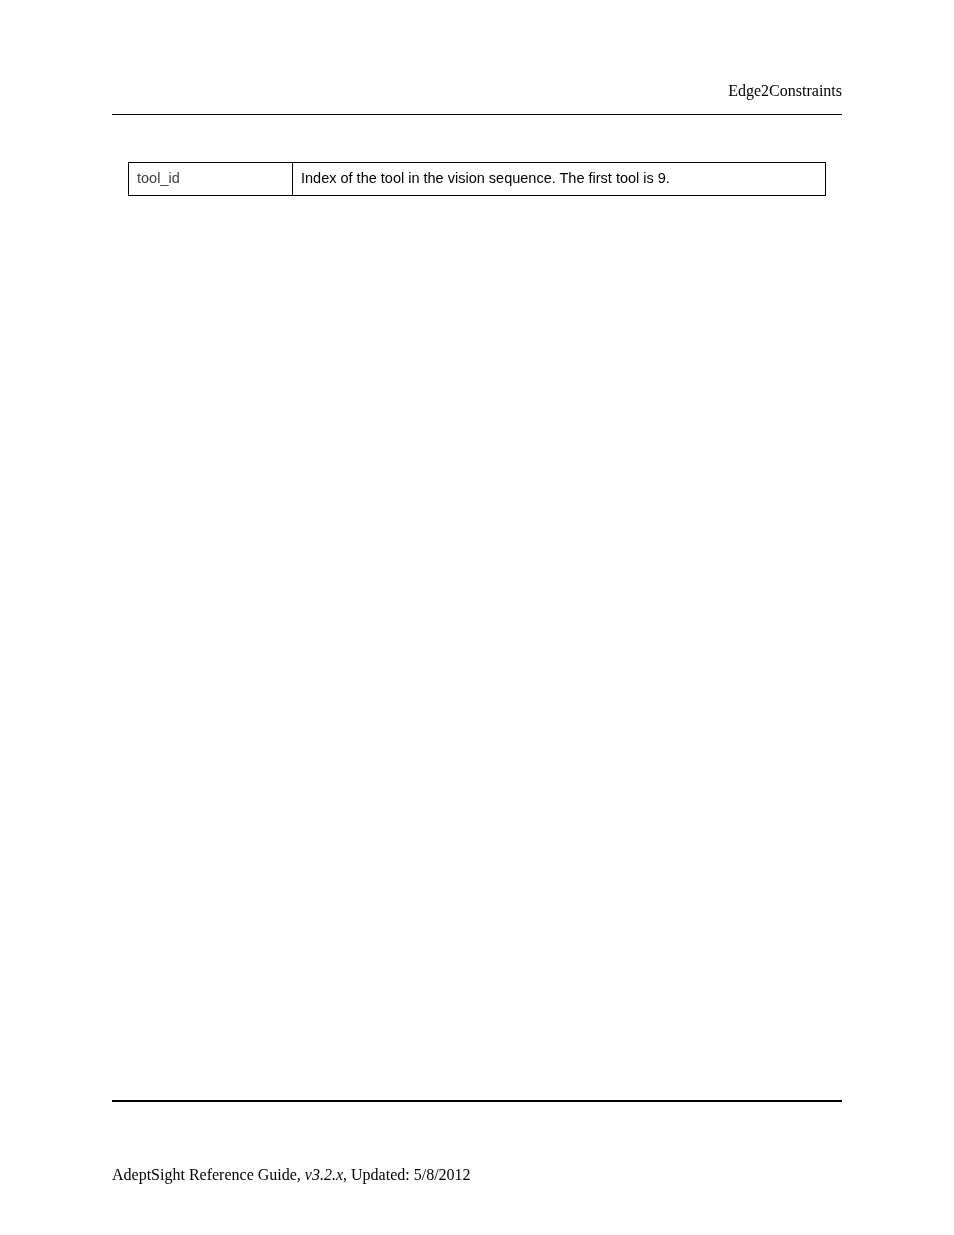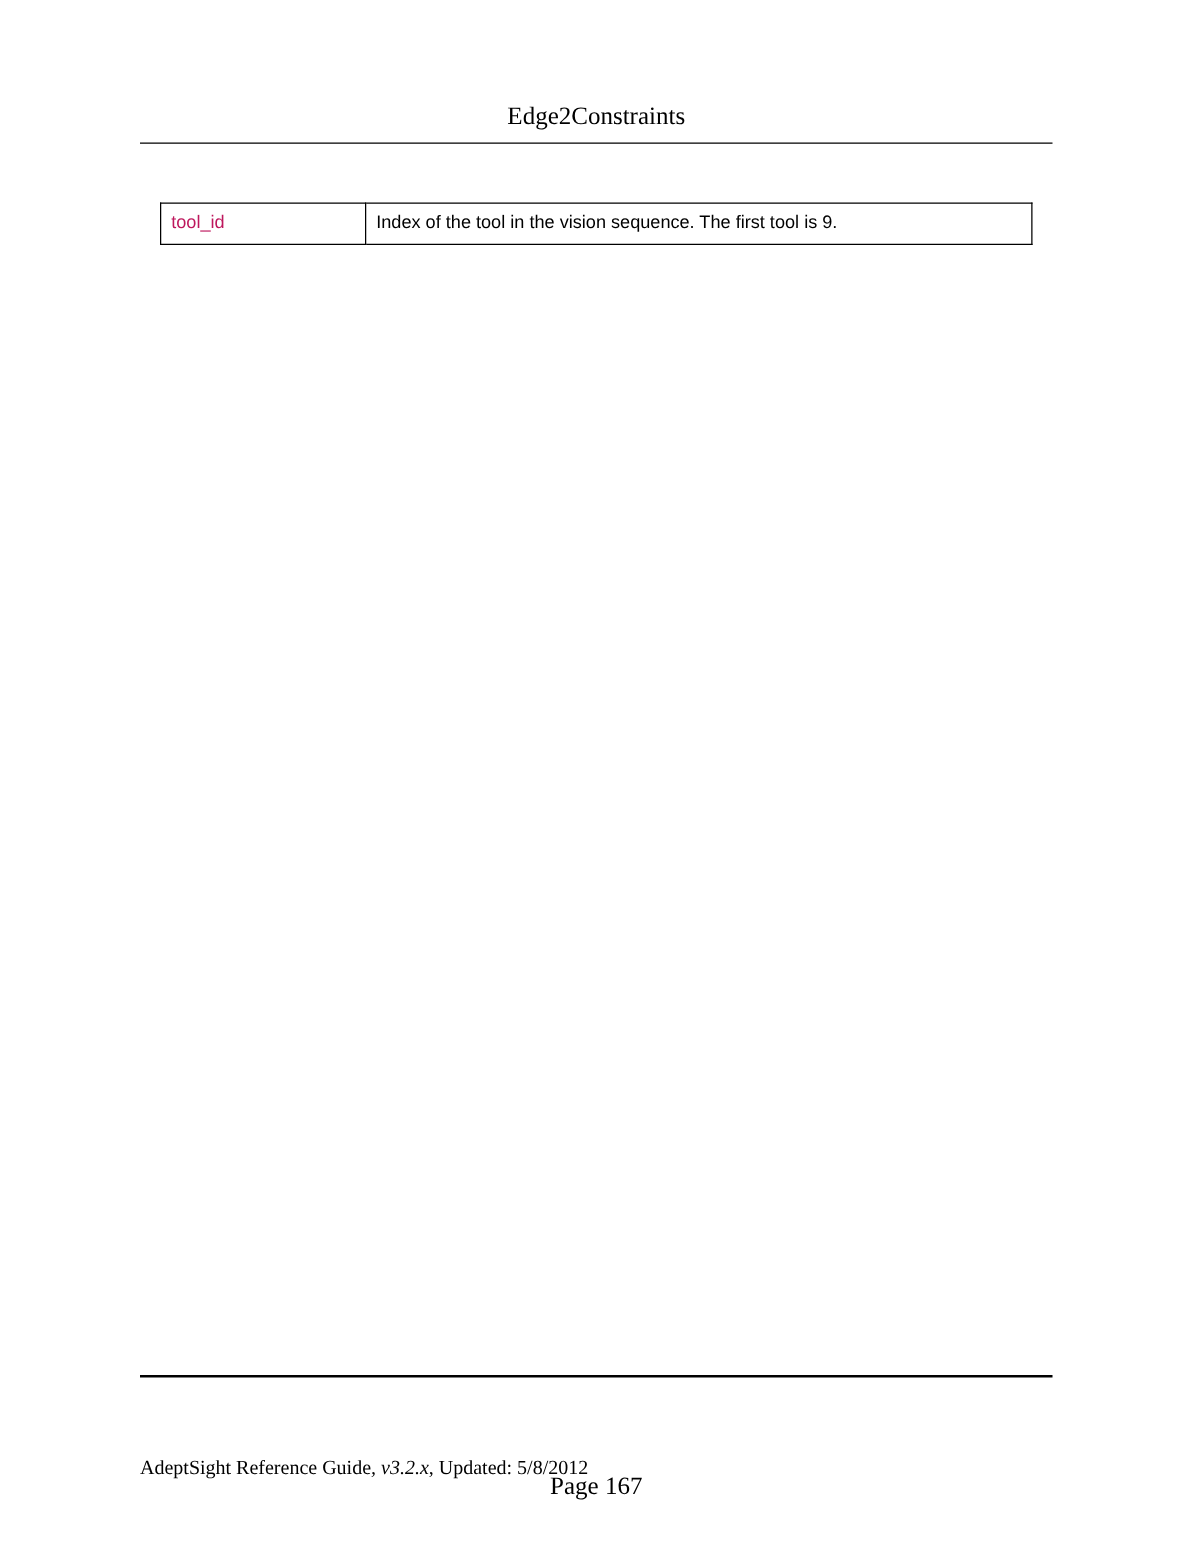--- a/index.html
+++ b/index.html
@@ -16,22 +16,22 @@
     position: relative;
     width: 954px;
     height: 1235px;
     box-sizing: border-box;
   }
   .header {
     position: absolute;
     left: 112px;
     right: 112px;
     top: 82px;
-    text-align: center;
-    font-size: 20px;
+    text-align: right;
+    font-size: 16px;
   }
   .header-rule {
     position: absolute;
     left: 112px;
     right: 112px;
     top: 114px;
     border-top: 1.5px solid #000;
   }
   .content {
     position: absolute;
@@ -48,21 +48,21 @@
   table.params td {
     border: 1px solid #000;
     padding: 6px 8px;
     vertical-align: middle;
     line-height: 1.35;
   }
   table.params td.key {
     width: 147px;
   }
   table.params td.key .link {
-    color: #be185d;
+    color: #404040;
     text-decoration: none;
   }
   .footer-rule {
     position: absolute;
     left: 112px;
     right: 112px;
     top: 1100px;
     border-top: 2px solid #000;
   }
   .footer-line {
@@ -105,17 +105,14 @@
           <td>Index of the tool in the vision sequence. The first tool is 9.</td>
         </tr>
       </tbody>
     </table>
   </div>
 
   <div class="footer-rule"></div>
   <div class="footer-line">
     <span>AdeptSight Reference Guide</span><span class="italic">, </span><span class="italic">v3.2.x</span><span>, Updated: </span><span>5/8/2012</span>
   </div>
-  <div class="page-number">
-    <span>Page 167</span>
-  </div>
 
 </div>
 
 </body></html>

